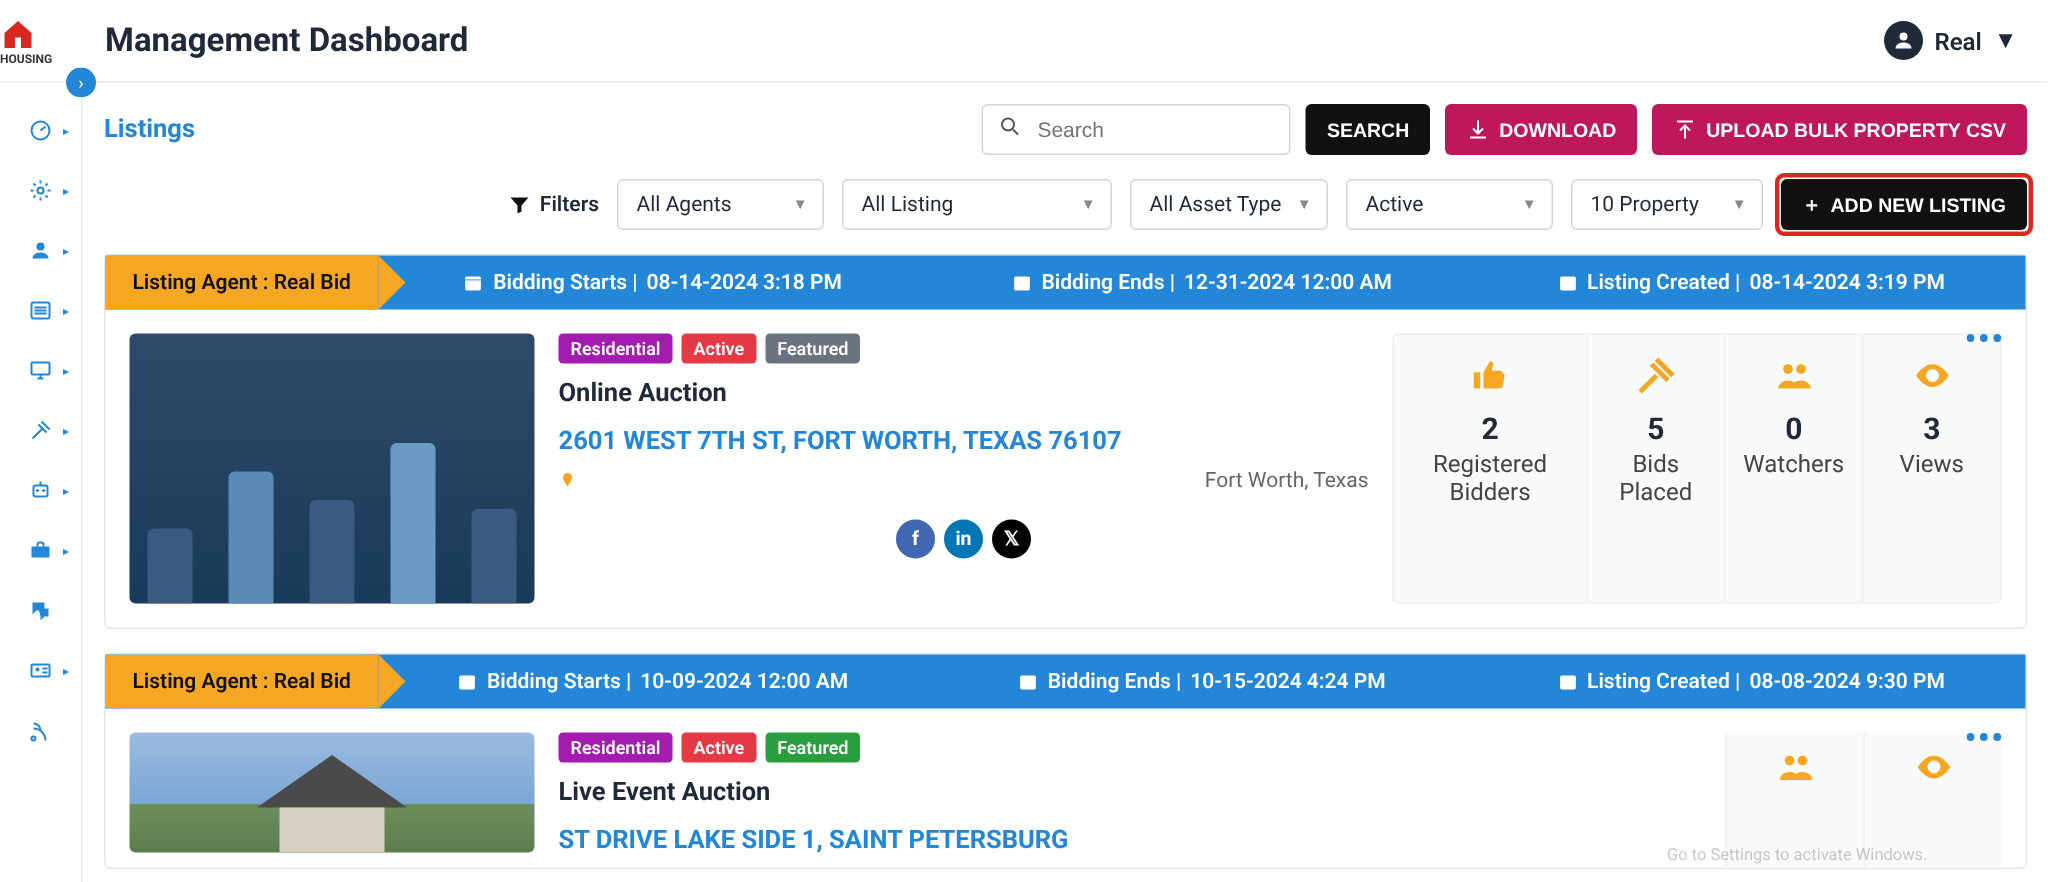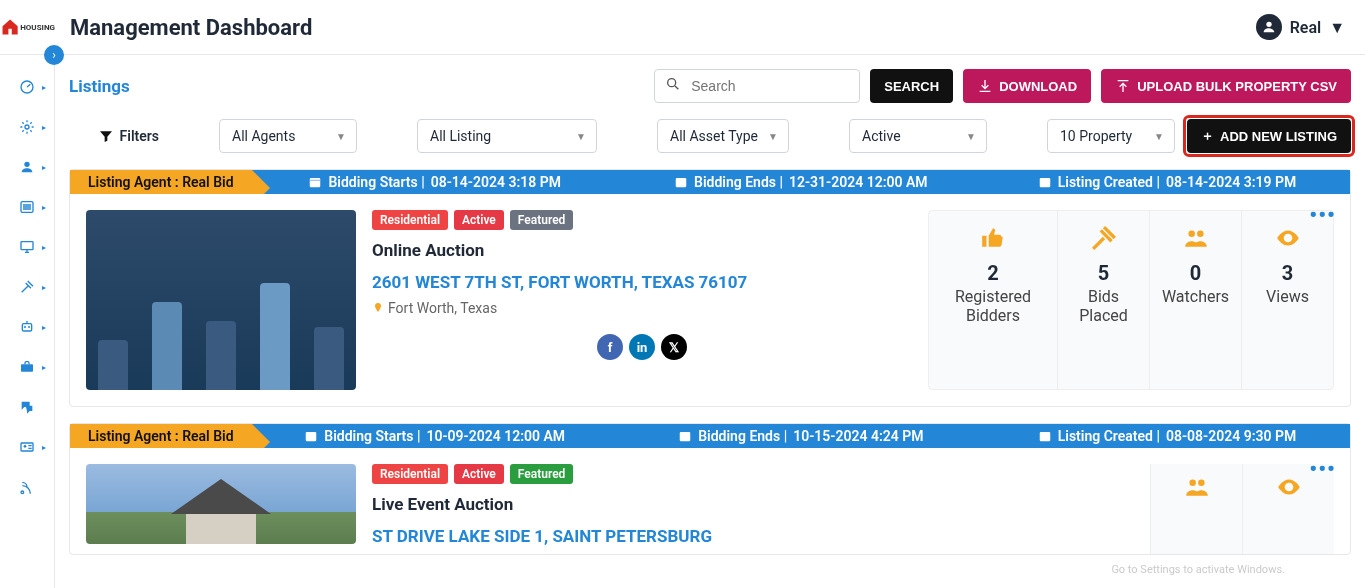--- a/index.html
+++ b/index.html
@@ -1,19 +1,19 @@
 <!DOCTYPE html>
 <html><head>
 <meta charset="utf-8">
 <style>
 * { box-sizing: border-box; margin: 0; padding: 0; }
 body { font-family: -apple-system, BlinkMacSystemFont, "Segoe UI", Roboto, Arial, sans-serif; background: #fff; color: #1f2937; width: 1365px; height: 588px; overflow: hidden; position: relative; }
 
 .topbar { display: flex; align-items: center; height: 55px; padding: 0 20px 0 0; border-bottom: 1px solid #e5e7eb; }
-.logo { width: 55px; display: flex; flex-direction: row; align-items: center; justify-content: center; font-size: 8px; color: #333; font-weight: 700; }
+.logo { width: 55px; display: flex; flex-direction: column; justify-content: center; font-size: 8px; color: #333; font-weight: 700; }
 .logo svg { width: 24px; height: 24px; }
 .page-title { font-size: 22px; font-weight: 700; margin-left: 15px; }
 .topbar-spacer { flex: 1; }
 .user-box { display: flex; align-items: center; gap: 8px; font-weight: 600; }
 .user-box .avatar { width: 26px; height: 26px; border-radius: 50%; background: #1f2937; display: flex; align-items: center; justify-content: center; }
 
 .layout { display: flex; height: calc(100% - 55px); }
 .sidebar { width: 55px; background: #fff; border-right: 1px solid #e5e7eb; padding-top: 24px; display: flex; flex-direction: column; align-items: center; gap: 24px; position: relative; }
 .sidebar .side-item { width: 100%; display: flex; align-items: center; justify-content: center; color: #2386d6; cursor: pointer; position: relative; }
 .sidebar .side-item .caret { position: absolute; right: 8px; font-size: 8px; color: #2386d6; }
@@ -28,46 +28,46 @@
 .search-wrap input { border: none; outline: none; flex: 1; font-size: 14px; padding: 0; }
 .btn { height: 34px; border: none; border-radius: 4px; padding: 0 14px; font-weight: 700; font-size: 13px; cursor: pointer; display: inline-flex; align-items: center; gap: 6px; }
 .btn-dark { background: #111; color: #fff; }
 .btn-blue { background: #be185d; color: #fff; }
 .btn-blue svg { fill: #fff; }
 .btn-add { background: #111; color: #fff; }
 .highlighted { outline: 3px solid #d9281f; outline-offset: 1px; border-radius: 2px; }
 
 .row2 { display: flex; align-items: center; gap: 12px; margin-bottom: 16px; }
 .filters-label { display: flex; align-items: flex-start; gap: 6px; font-weight: 600; font-size: 14px; margin-left: auto; }
-.select { height: 34px; border: 1px solid #d1d5db; border-radius: 4px; background: #fff; padding: 0 30px 0 12px; font-size: 14px; position: relative; display: flex; align-items: center; min-width: 120px; margin-left: 48px; }
+.select { height: 34px; border: 1px solid #d1d5db; border-radius: 4px; background: #fff; padding: 0 30px 0 12px; font-size: 14px; position: relative; display: flex; align-items: center; min-width: 120px; }
 .select .caret { position: absolute; right: 10px; color: #888; font-size: 10px; }
 
 .card { border: 1px solid #e5e7eb; border-radius: 4px; margin-bottom: 16px; background:#fff; }
-.card-header { display: flex; align-items: stretch; height: 24px; background: #2386d6; color: #fff; font-size: 14px; font-weight: 600; overflow: hidden; }
+.card-header { display: flex; align-items: stretch; height: 36px; background: #2386d6; color: #fff; font-size: 14px; font-weight: 600; overflow: hidden; }
 .agent-chip { background: #f5a623; color: #111; padding: 0 18px; display: flex; align-items: center; position: relative; }
 .agent-chip::after { content: ""; position: absolute; right: -18px; top: 0; border-top: 18px solid transparent; border-bottom: 18px solid transparent; border-left: 18px solid #f5a623; }
 .hdr-cell { flex: 1; display: flex; align-items: center; justify-content: center; gap: 6px; }
 .hdr-cell svg { fill: #fff; width: 14px; height: 14px; }
 
 .card-body { padding: 16px; display: flex; gap: 16px; position: relative; }
 .thumb { width: 270px; height: 180px; background: linear-gradient(180deg, #2d4a6a, #1a3a5a); border-radius: 4px; display: flex; align-items: flex-end; justify-content: center; overflow: hidden; }
 .thumb.house { background: linear-gradient(180deg, #9bbbe0, #7aa6d4 60%, #6d8f5e 60%, #5c7d4d); }
 .thumb .fake-building { width: 100%; height: 70%; display: flex; align-items: flex-end; justify-content: space-around; }
 .thumb .fake-building div { width: 30px; background: #3a5a80; border-top-left-radius: 4px; border-top-right-radius: 4px; }
 
 .info { flex: 1; }
 .badges { display: flex; gap: 6px; margin-bottom: 10px; }
 .badge { font-size: 12px; font-weight: 600; padding: 3px 8px; border-radius: 3px; color: #fff; }
-.badge-blue { background: #ef4444; }
+.badge-blue { background: #a21caf; }
 .badge-red { background: #e63946; }
 .badge-gray { background: #6b7280; }
 .badge-green { background: #2a9d3f; }
 .listing-type { font-weight: 700; font-size: 17px; margin-bottom: 4px; }
 .address { color: #2386d6; font-weight: 700; font-size: 17px; margin-bottom: 8px; margin-top: 12px; }
-.location { color: #666; font-size: 14px; display: flex; align-items: center; gap: 4px; }
+.location { color: #666; font-size: 14px; display: flex; align-items: center; gap: 4px; justify-content: space-between; }
 .location svg { fill: #f5a623; width: 12px; height: 14px; }
 .socials { display: flex; gap: 6px; justify-content: center; margin-top: 18px; }
 .social { width: 26px; height: 26px; border-radius: 50%; display: flex; align-items: center; justify-content: center; color: #fff; font-size: 13px; font-weight: 700; }
 .social.fb { background: #4267B2; border: 2px solid #4267B2; }
 .social.li { background: #0077b5; }
 .social.x { background: #000; }
 
 .stats { display: flex; background: #f9fafb; border: 1px solid #eee; border-radius: 4px; overflow: hidden; }
 .stat { width: 92px; padding: 14px 6px; text-align: center; border-left: 1px solid #eee; }
 .stat:first-child { border-left: none; width: 128px; }

